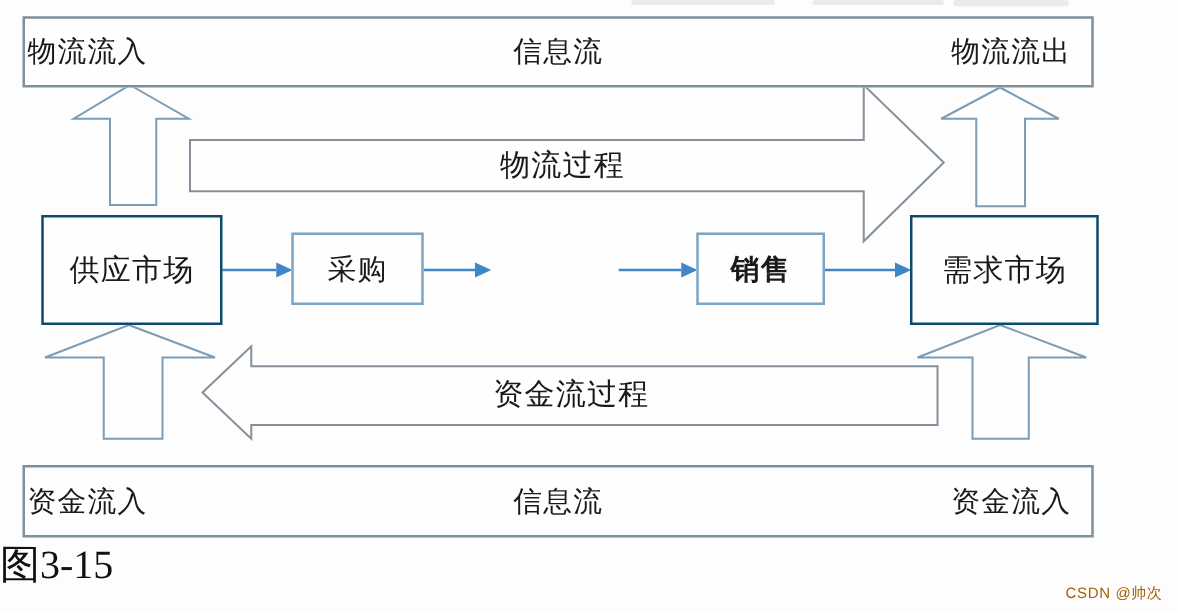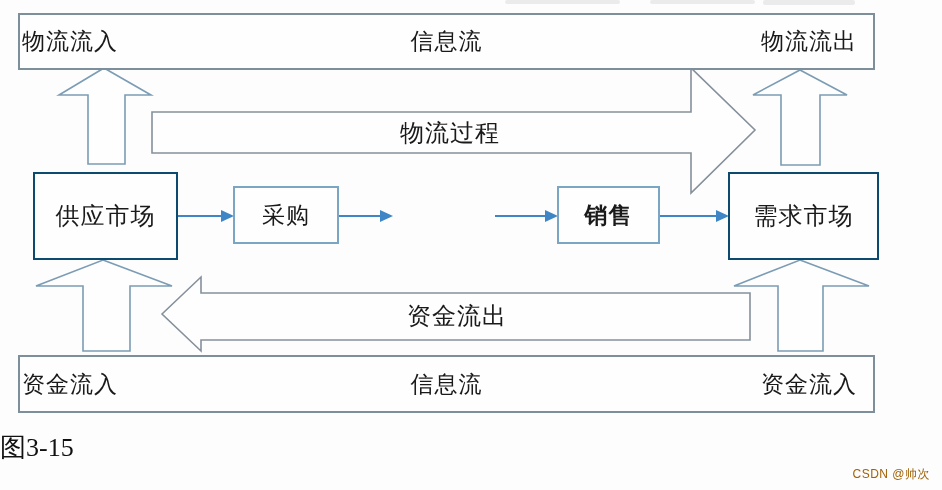--- a/index.html
+++ b/index.html
@@ -9,21 +9,21 @@
   }
   .layer{position:absolute;left:0;top:0;width:942px;height:490px;}
   .smudge{position:absolute;background:#dcdcdc;opacity:.55;border-radius:2px;}
 
   
   .bar{
     position:absolute;left:18px;width:853px;border:2px solid #7d8f9b;background:#fefefe;
     display:flex;align-items:center;font-size:23px;letter-spacing:1px;
   }
   .bar-top{top:13px;height:53px;}
-  .bar-bottom{top:355px;height:54px;}
+  .bar-bottom{top:372px;height:54px;}
   .bar .left{padding-left:2px;}
   .bar .center{position:absolute;left:0;right:0;text-align:center;}
   .bar .right{margin-left:auto;padding-right:16px;}
 
   
   .node{
     position:absolute;background:#fefefe;display:flex;align-items:center;justify-content:center;
     font-size:23px;letter-spacing:1px;
   }
   .node.market{border:2px solid #0c4a6e;font-size:24px;}
@@ -35,21 +35,21 @@
   #node-demand{left:728px;top:172px;width:147px;height:84px;}
 
   
   .flow-label{position:absolute;font-size:24px;letter-spacing:1px;text-align:center;}
   #label-material{left:210px;top:117px;width:480px;height:32px;line-height:32px;}
   #label-capital{left:212px;top:301px;width:490px;height:30px;line-height:30px;}
 
   
   .caption{
     position:absolute;left:0;top:430px;width:942px;display:flex;justify-content:flex-start;gap:28px;
-    font-size:26px;color:#111;flex-direction:column;
+    font-size:32px;color:#111;flex-direction:column;
   }
   .watermark{
     position:absolute;right:12px;top:466px;font-size:12px;color:#a16207;
     font-family:"Liberation Sans","DejaVu Sans",sans-serif;letter-spacing:.5px;
   }
   svg{display:block;}
 </style>
 </head>
 <body>
 
@@ -91,21 +91,21 @@
     <span class="right">物流流出</span>
   </div>
 
   <div class="bar bar-bottom">
     <span class="left">资金流入</span>
     <span class="center">信息流</span>
     <span class="right">资金流入</span>
   </div>
 
   <div class="flow-label" id="label-material">物流过程</div>
-  <div class="flow-label" id="label-capital">资金流出</div>
+  <div class="flow-label" id="label-capital">资金流过程</div>
 
   <div class="node market" id="node-supply">供应市场</div>
   <div class="node step" id="node-purchase">采购</div>
   <div class="node step" id="node-sales">销售</div>
   <div class="node market" id="node-demand">需求市场</div>
 
   <div class="caption">
     <span>图3-15</span>
   </div>
 

